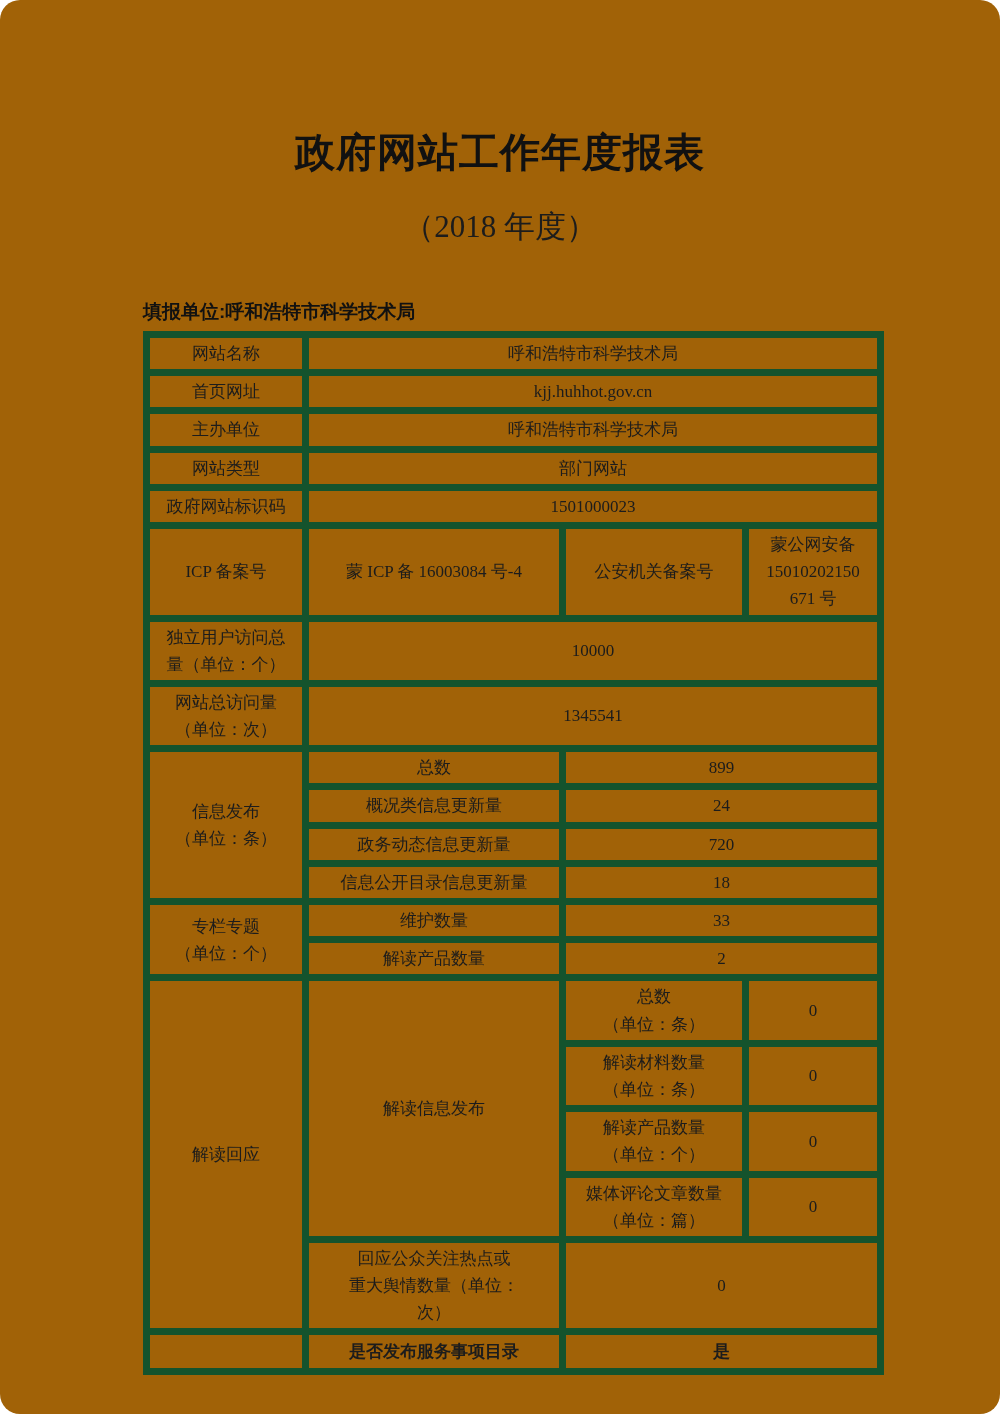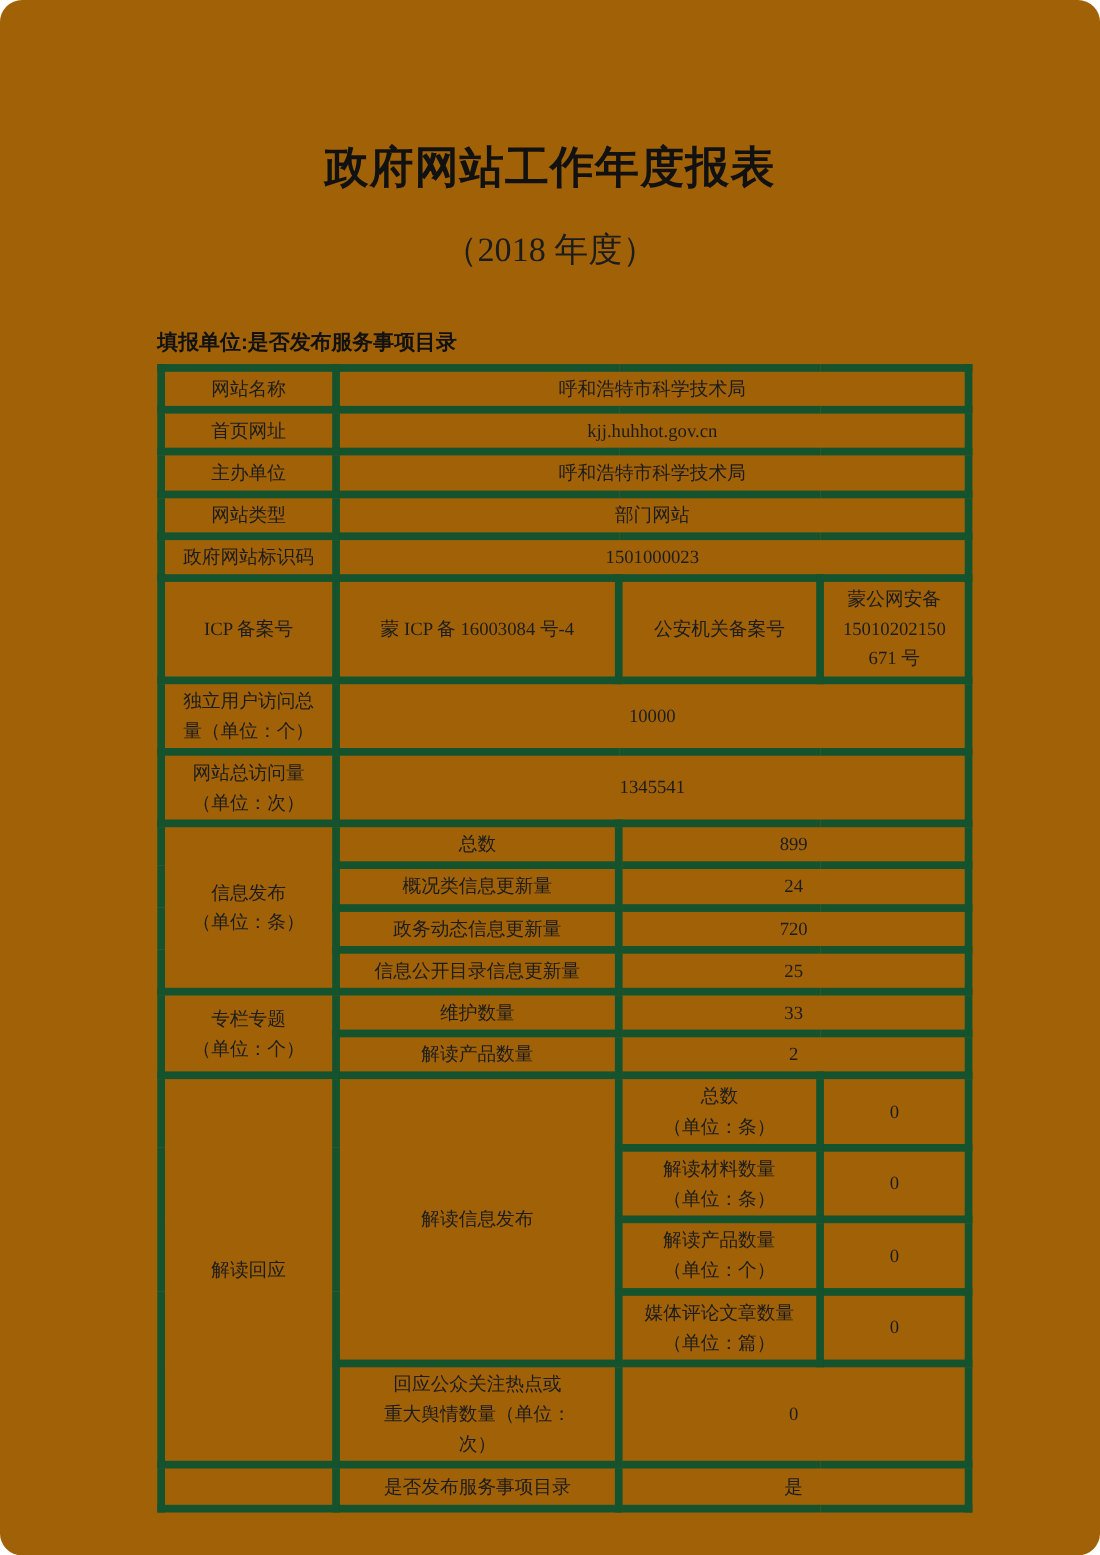--- a/index.html
+++ b/index.html
@@ -61,21 +61,21 @@
     vertical-align: middle;
     padding: 2px 6px;
     white-space: pre-line;
     color: #1c1c1c;
     overflow: hidden;
   }
   tr.h32 { height: 32px; }
   tr.h33 { height: 33px; padding-left: 36px; }
   tr.h34 { height: 34px; }
   tr.h36 { height: 36px; margin-left: 32px; }
-  tr.h40 { height: 40px; }
+  tr.h40 { height: 40px; font-weight: bold; }
   tr.h57 { height: 57px; }
   tr.h58 { height: 58px; }
   tr.h64 { height: 64px; }
   tr.h87 { height: 87px; }
   tr.h92 { height: 92px; }
   .page-num {
     margin-top: 42px;
     text-align: center;
     font-size: 20px;
     color: #1c1c1c;
@@ -83,21 +83,21 @@
 </style>
 </head>
 <body>
 
 <div class="page">
 
   <div class="title">政府网站工作年度报表</div>
   <div class="subtitle">（2018 年度）</div>
 
   <div class="content">
-    <div class="unit-line">填报单位:是否发布服务事项目录</div>
+    <div class="unit-line">填报单位:呼和浩特市科学技术局</div>
 
     <table class="report">
       <colgroup>
           <col class="c1">
           <col class="c2">
           <col class="c3">
           <col class="c4">
         </colgroup>
 
       <tbody>
@@ -156,21 +156,21 @@
       <tr class="h34">
         <td>概况类信息更新量</td>
         <td colspan="2">24</td>
       </tr>
       <tr class="h34">
         <td>政务动态信息更新量</td>
         <td colspan="2">720</td>
       </tr>
       <tr class="h34">
         <td>信息公开目录信息更新量</td>
-        <td colspan="2">25</td>
+        <td colspan="2">18</td>
       </tr>
 
       <tr class="h33">
         <td rowspan="2">专栏专题
 （单位：个）</td>
         <td>维护数量</td>
         <td colspan="2">33</td>
       </tr>
       <tr class="h33">
         <td>解读产品数量</td>

